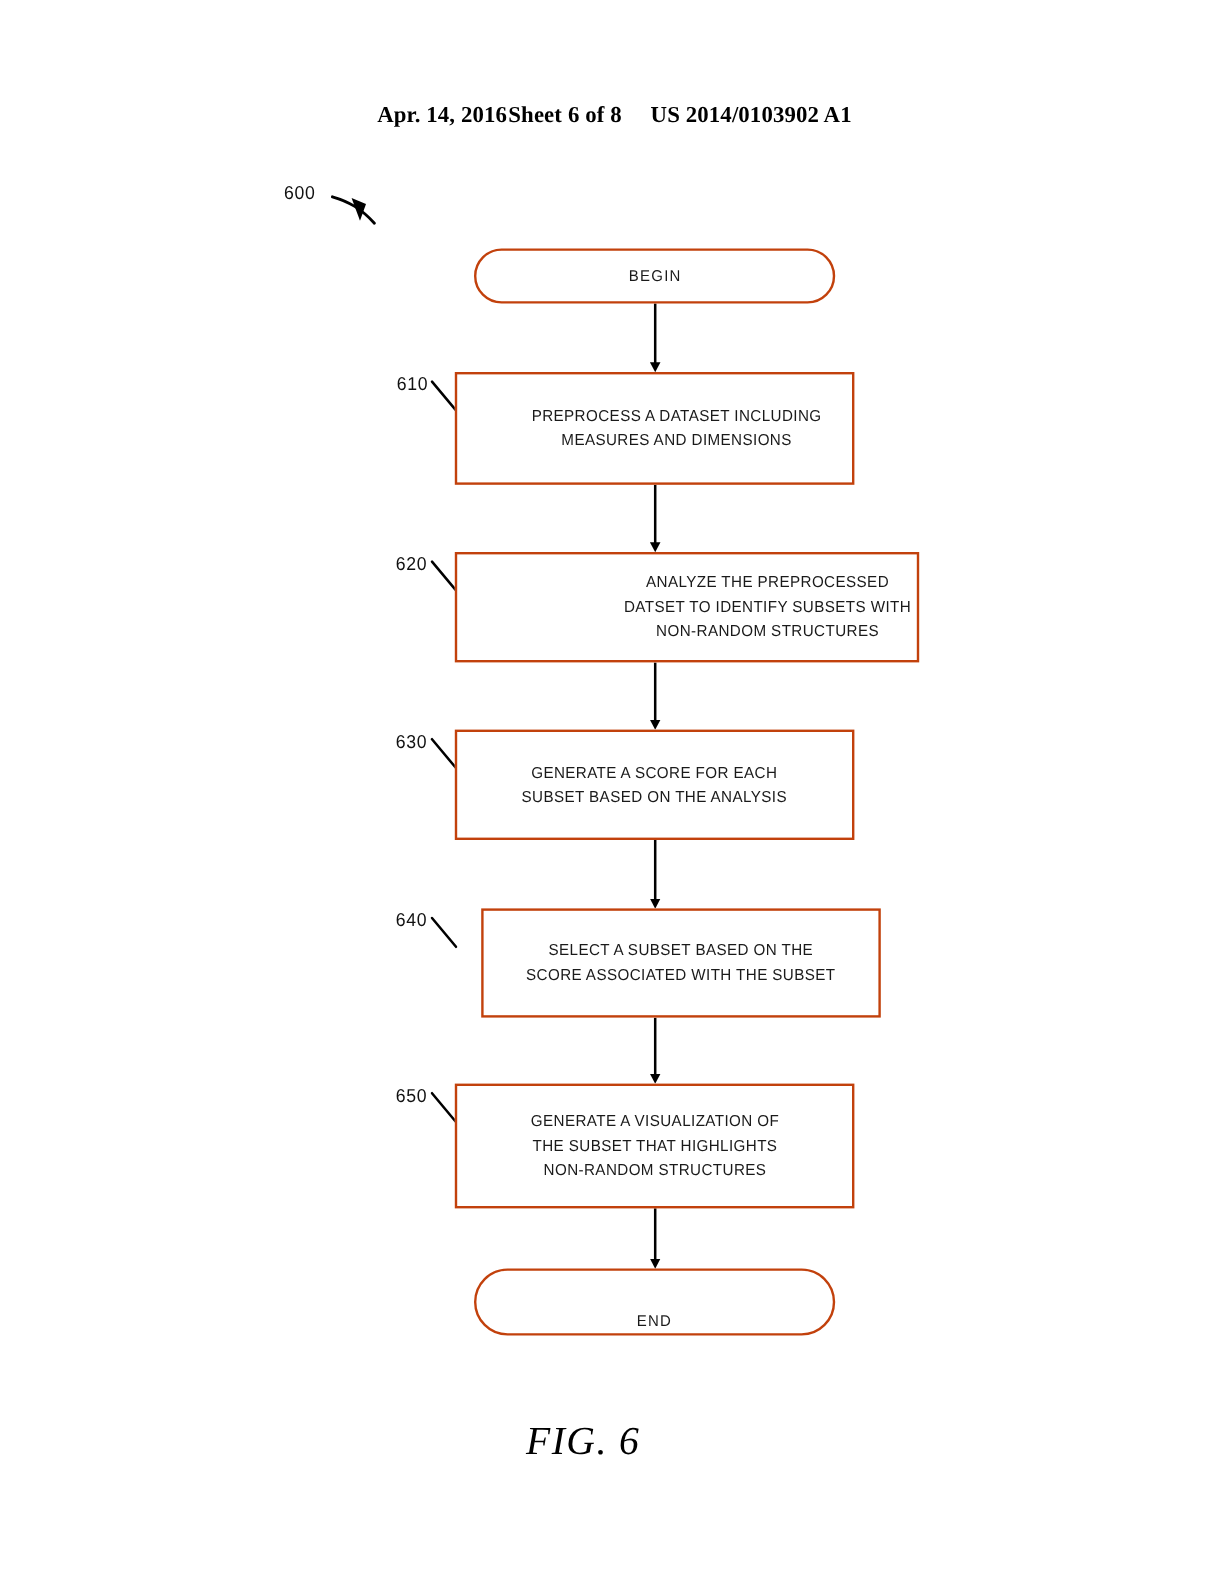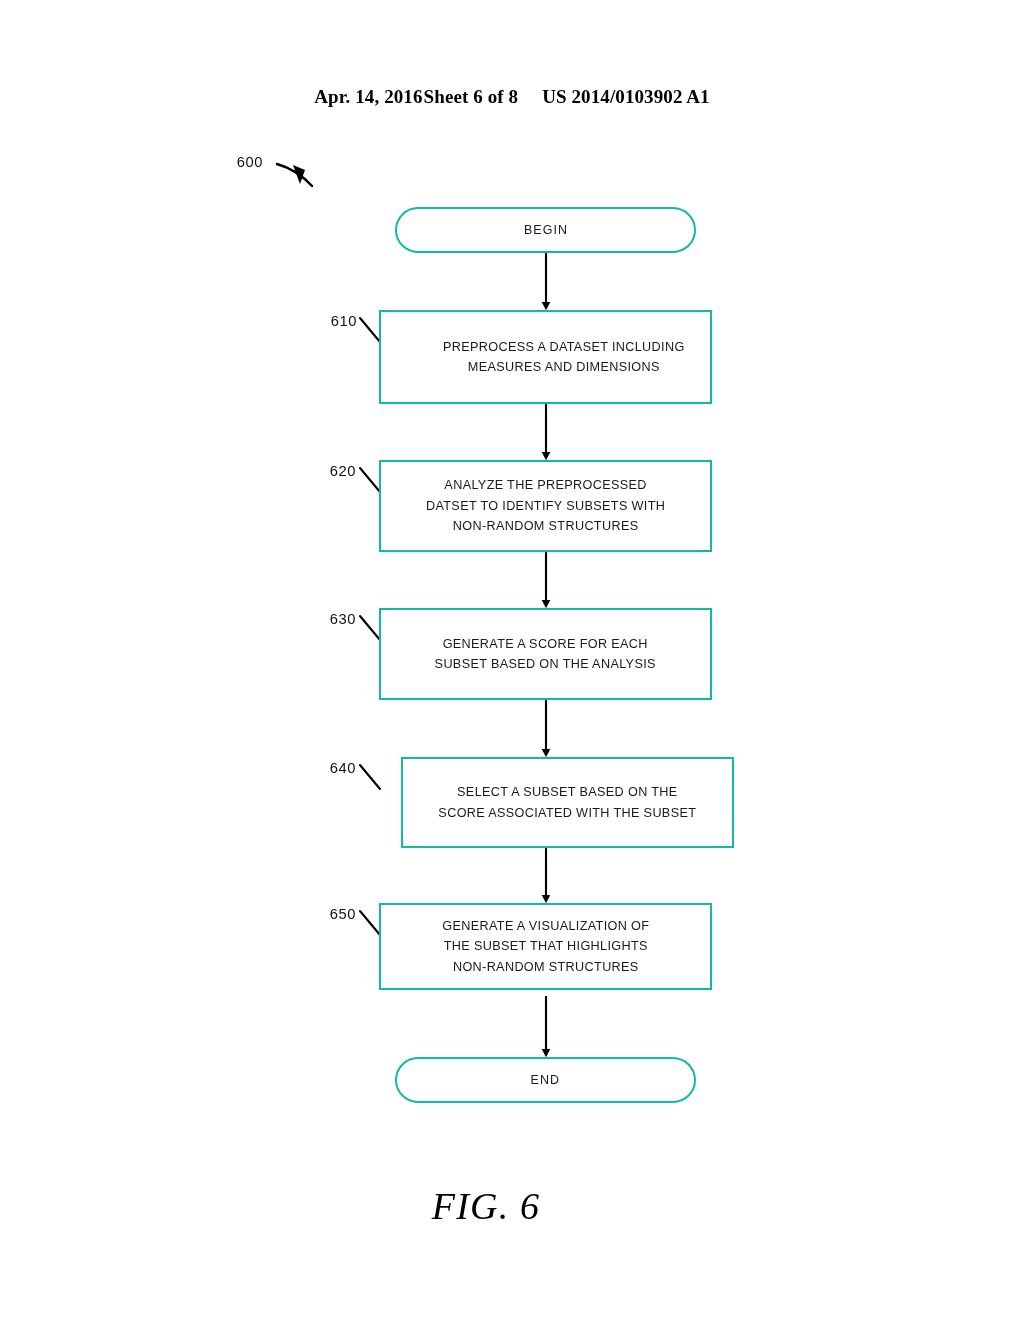--- a/index.html
+++ b/index.html
@@ -43,21 +43,21 @@
     top: 0;
     left: 0;
     width: 1024px;
     height: 1320px;
   }
 
   
   .node {
     position: absolute;
     box-sizing: border-box;
-    border: 2px solid #14b8a6;
+    border: 2px solid #c2410c;
     background: #fff;
     display: flex;
     align-items: center;
     justify-content: center;
     text-align: center;
   }
   .node-label {
     font-family: "Liberation Sans", sans-serif;
     font-size: 13.2px;
     line-height: 20.5px;
@@ -73,25 +73,25 @@
   .terminator .node-label {
     font-size: 13px;
     letter-spacing: 1.1px;
   }
 
   .process-box { border-width: 2px; }
 
   
   #node-begin { left: 395px; top: 207px; width: 301px; height: 46px; }
   #node-610   { left: 379px; top: 310px; width: 333px; height: 94px; padding-left: 36px; }
-  #node-620   { left: 379px; top: 460px; width: 333px; height: 92px; }
+  #node-620   { left: 379px; top: 460px; width: 387px; height: 92px; justify-content: flex-end; }
   #node-630   { left: 379px; top: 608px; width: 333px; height: 92px; }
   #node-640   { left: 401px; top: 757px; width: 333px; height: 91px; }
-  #node-650   { left: 379px; top: 903px; width: 333px; height: 87px; }
-  #node-end   { left: 395px; top: 1057px; width: 301px; height: 46px; }
+  #node-650   { left: 379px; top: 903px; width: 333px; height: 104px; }
+  #node-end   { left: 395px; top: 1057px; width: 301px; height: 56px; align-items: flex-end; }
 
   
   .ref-num {
     position: absolute;
     font-family: "Liberation Sans", sans-serif;
     font-size: 15.5px;
     letter-spacing: 0.6px;
     color: #111;
     transform: scaleX(0.95);
   }
@@ -104,21 +104,21 @@
 
   
   #fig-caption {
     position: absolute;
     left: 0;
     top: 1184px;
     width: 972px;
     text-align: center;
     font-family: "Liberation Serif", serif;
     font-style: italic;
-    font-size: 38px;
+    font-size: 33px;
     letter-spacing: 1.2px;
     color: #000;
   }
 </style>
 </head>
 <body>
 
 <div class="patent-header">
   <span class="hdr-date">Apr. 14, 2016</span>
   <span class="hdr-sheet">Sheet 6 of 8</span>

